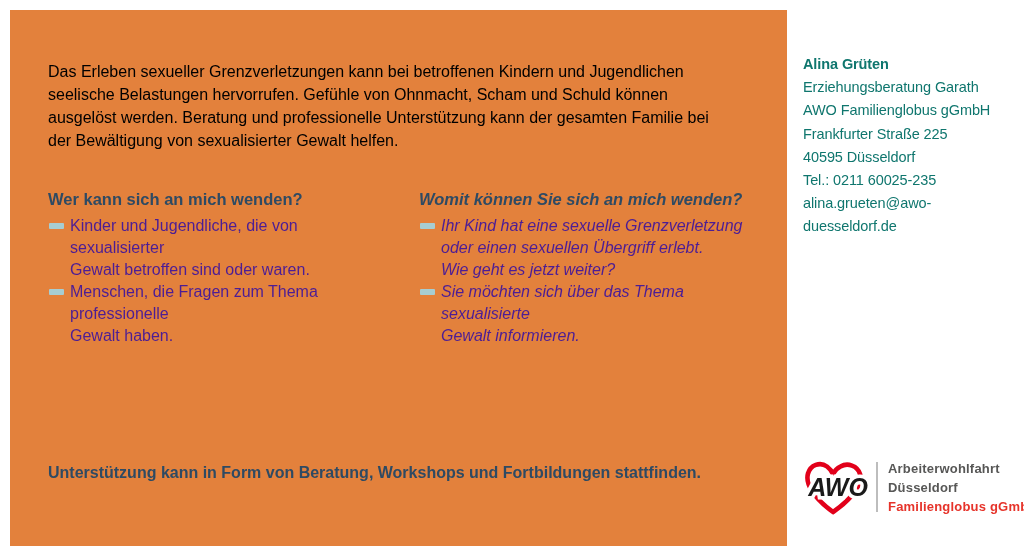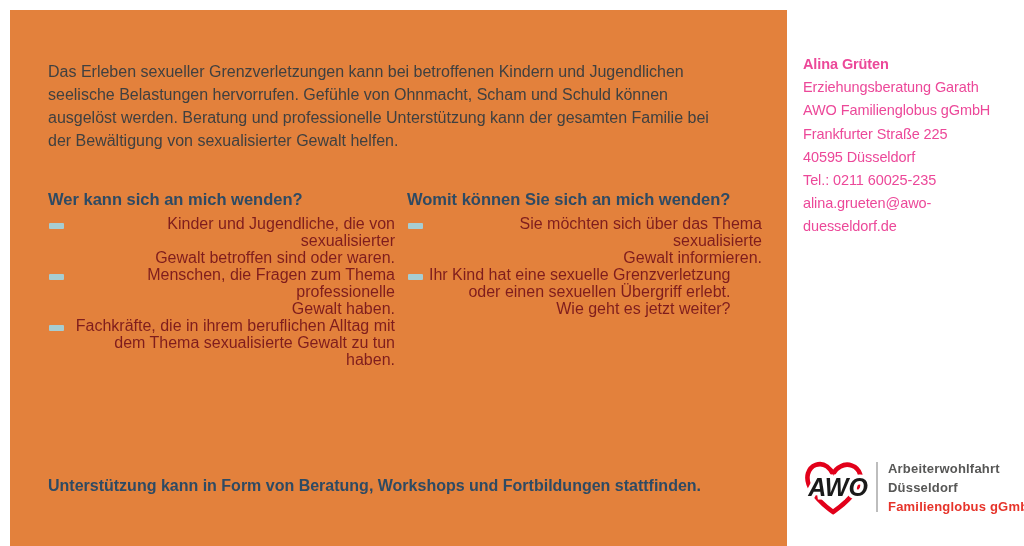--- a/index.html
+++ b/index.html
@@ -14,72 +14,71 @@
     position: absolute;
     left: 10px; top: 10px;
     width: 777px; height: 536px;
     background: #E3813C;
   }
   .intro {
     position: absolute;
     left: 38px; top: 50px;
     width: 705px;
     margin: 0;
-    color: #404040;
+    color: #000000;
     font-size: 16px;
     line-height: 23px;
     white-space: pre-line;
   }
   .cols {
     position: absolute;
     left: 38px; top: 178px;
     display: flex;
   }
-  .col-left  { width: 347px; margin-right: 12px; }
-  .col-right { width: 355px; }
+  .col-left  { width: 347px; margin-right: 24px; }
+  .col-right { width: 355px; font-style: italic; }
   .col h3 {
     margin: 0 0 5px 0;
     font-size: 16.5px;
     line-height: 22px;
     font-weight: bold;
     color: #2E4A63;
   }
   ul.blist { list-style: none; margin: 0; padding: 0; }
   ul.blist li { display: flex; align-items: flex-start; }
   .bullet {
     flex: 0 0 15px;
     height: 6px;
     background: #A7CDD2;
     margin: 8px 6px 0 1px;
     border-radius: 1px;
   }
   .li-text {
-    color: #7f1d1d;
+    color: #4c1d95;
     font-size: 16px;
-    line-height: 17px;
+    line-height: 22px;
     white-space: pre-line;
-    text-align: right;
   }
   .footer-note {
     position: absolute;
-    left: 38px; top: 451px; margin-top: 13px;
+    left: 38px; top: 451px;
   }
   .footer-note p {
     margin: 0;
     color: #2E4A63;
     font-size: 16px;
     line-height: 23px;
     font-weight: bold;
     white-space: nowrap;
   }
   .contact {
     position: absolute;
     left: 803px; top: 53px;
     width: 218px;
-    color: #ec4899;
+    color: #0f766e;
     font-size: 14.5px;
     line-height: 23.2px;
     letter-spacing: -0.1px;
   }
   .contact p { margin: 0; }
   .contact .contact-name { font-weight: bold; }
   .logo {
     position: absolute;
     left: 802px; top: 457px;
     display: flex;
@@ -122,41 +121,36 @@
           <li>
             <span class="bullet"></span>
             <span class="li-text">Kinder und Jugendliche, die von sexualisierter
 Gewalt betroffen sind oder waren.</span>
           </li>
           <li>
             <span class="bullet"></span>
             <span class="li-text">Menschen, die Fragen zum Thema professionelle
 Gewalt haben.</span>
           </li>
-          <li>
-            <span class="bullet"></span>
-            <span class="li-text">Fachkräfte, die in ihrem beruflichen Alltag mit
-dem Thema sexualisierte Gewalt zu tun haben.</span>
-          </li>
         </ul>
       </div>
 
       <div class="col col-right">
         <h3>Womit können Sie sich an mich wenden?</h3>
         <ul class="blist">
           <li>
             <span class="bullet"></span>
-            <span class="li-text">Sie möchten sich über das Thema sexualisierte
-Gewalt informieren.</span>
+            <span class="li-text">Ihr Kind hat eine sexuelle Grenzverletzung
+oder einen sexuellen Übergriff erlebt.
+Wie geht es jetzt weiter?</span>
           </li>
           <li>
             <span class="bullet"></span>
-            <span class="li-text">Ihr Kind hat eine sexuelle Grenzverletzung
-oder einen sexuellen Übergriff erlebt.
-Wie geht es jetzt weiter?</span>
+            <span class="li-text">Sie möchten sich über das Thema sexualisierte
+Gewalt informieren.</span>
           </li>
         </ul>
       </div>
 
     </div>
 
     <div class="footer-note">
       <p>Unterstützung kann in Form von Beratung, Workshops und Fortbildungen stattfinden.</p>
     </div>
 

